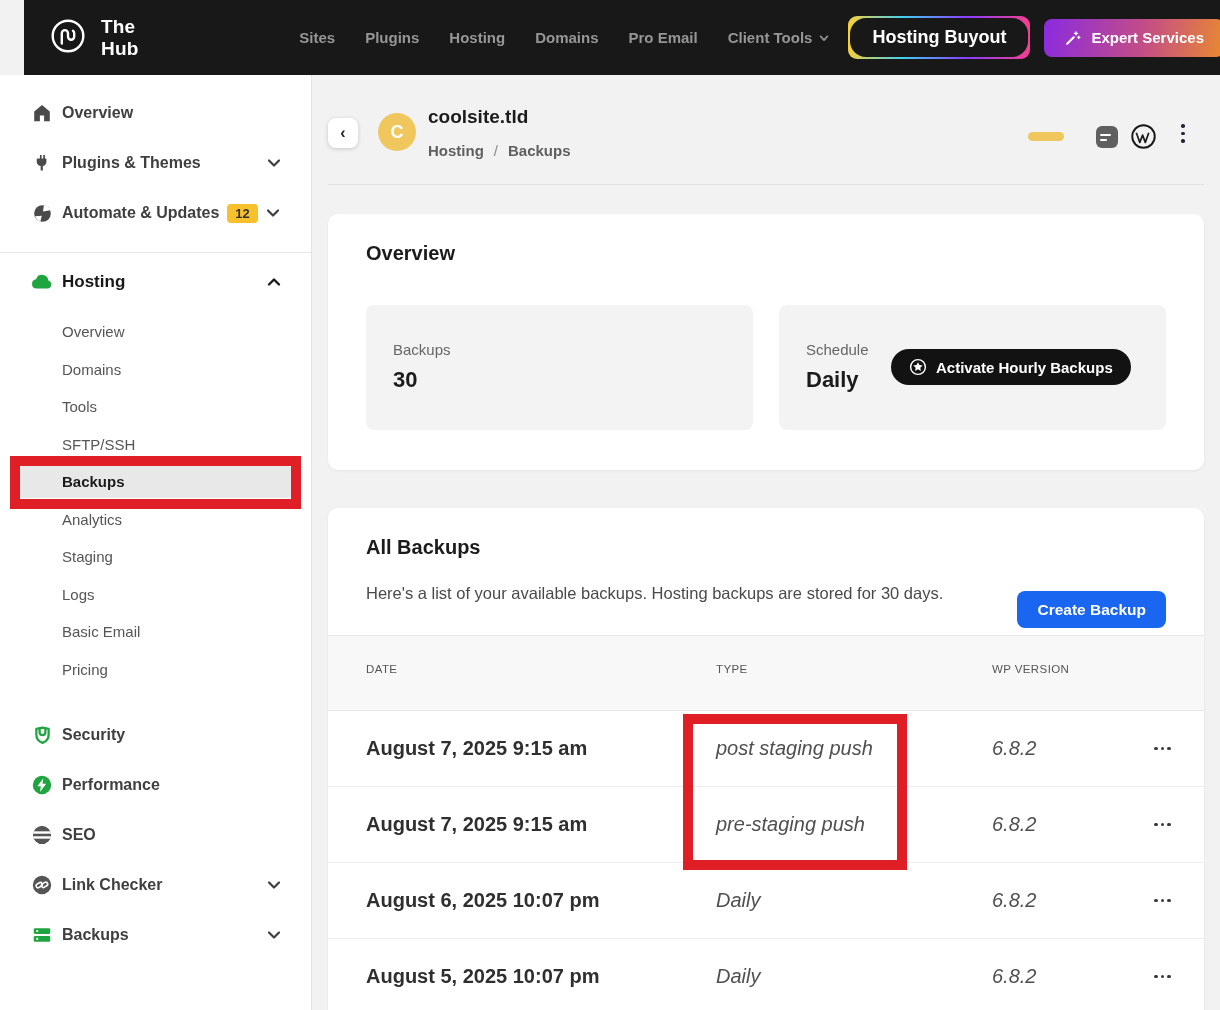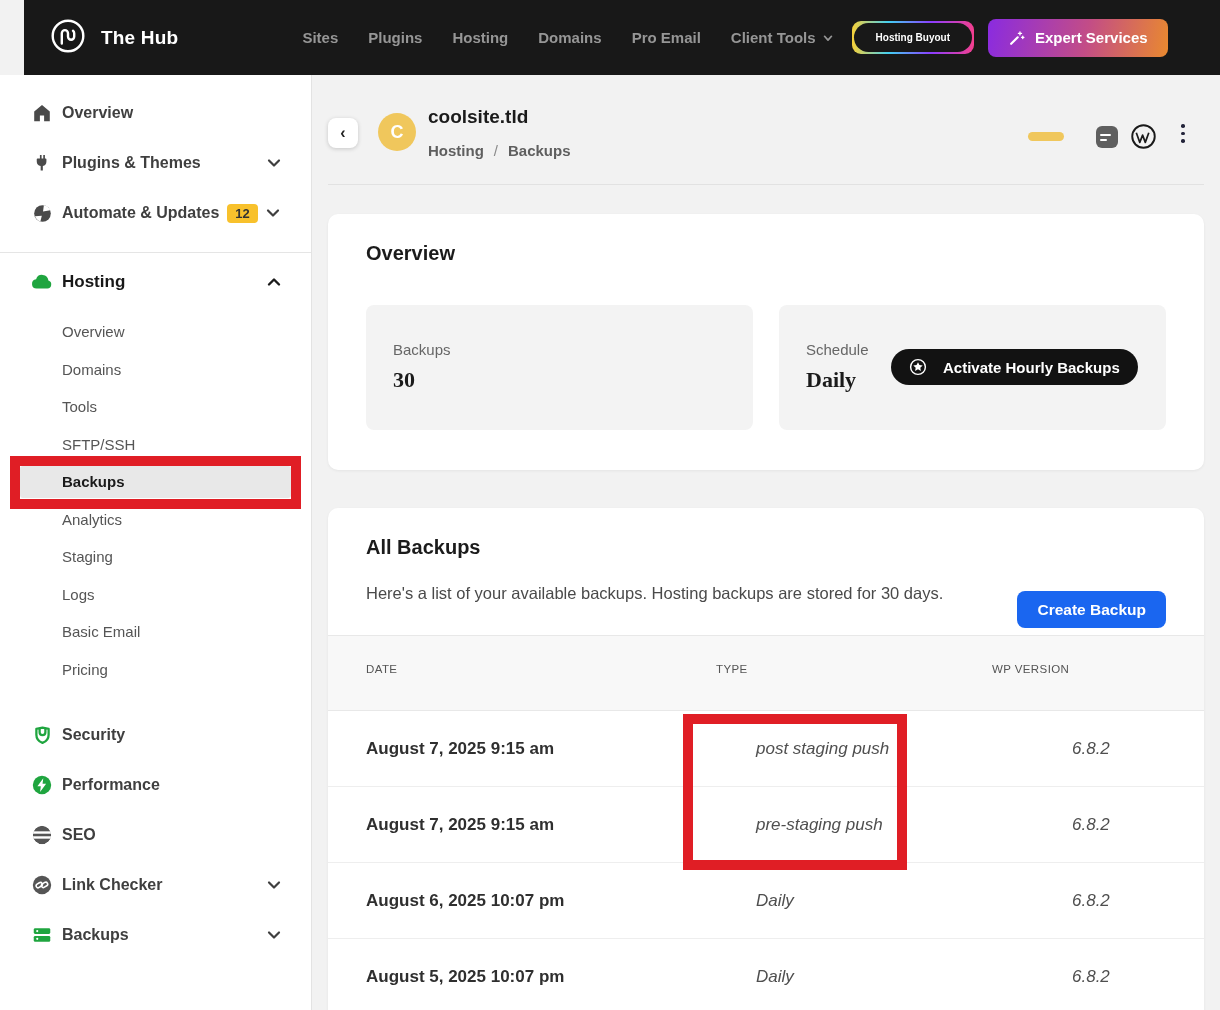--- a/index.html
+++ b/index.html
@@ -20,21 +20,21 @@
   .nav-links { display:flex; align-items:center; gap:30px; margin-left:124px; }
   .nav-link { color:#969696; font-size:15px; font-weight:700; cursor:pointer; white-space:nowrap; display:flex; align-items:center; gap:6px; }
   .nav-chev { width:12px; height:12px; display:inline-block; }
   .gradient-border-btn {
     margin-left:18px; padding:2px; border-radius:9px;
     background:linear-gradient(90deg,#F7D038,#43D0F2 30%,#8B3DFF 65%,#F43F8E 100%);
     cursor:pointer;
   }
   .gradient-border-btn .inner {
     background:#181818; border-radius:16px; padding:9px 22px;
-    color:#fff; font-size:10px; font-weight:700; white-space:nowrap;
+    color:#fff; font-size:18px; font-weight:700; white-space:nowrap;
   }
   .expert-btn {
     margin-left:14px; border:none; cursor:pointer;
     background:linear-gradient(100deg,#8A2BE0 0%,#C34D86 55%,#E9892F 100%);
     color:#fff; font-size:15px; font-weight:700;
     border-radius:8px; padding:10px 20px; display:flex; align-items:center; gap:9px; white-space:nowrap;
     font-family:"Liberation Sans", sans-serif;
   }
   
   .sidebar {
@@ -97,46 +97,45 @@
   .kebab-v { position:absolute; left:1179px; top:124px; width:8px; cursor:pointer; display:flex; flex-direction:column; gap:4px; align-items:center; }
   .kebab-v i { width:3.5px; height:3.5px; border-radius:50%; background:#23243A; display:block; }
   .header-divider { position:absolute; left:328px; top:184px; width:876px; height:1px; background:#E2E2E2; }
   
   .card { position:absolute; left:328px; width:876px; background:#fff; border-radius:10px; box-shadow:0 1px 3px rgba(0,0,0,.06); }
   .card-overview { top:214px; height:256px; padding:28px 38px; }
   .card-title { font-size:20px; font-weight:700; color:#1B1B1B; }
   .stat-row { display:flex; gap:26px; margin-top:40px; }
   .stat-box { width:387px; height:125px; background:#F3F3F3; border-radius:8px; padding:36px 0 0 27px; position:relative; }
   .stat-label { font-size:15px; color:#666; }
-  .stat-value { font-size:22px; font-weight:700; color:#1B1B1B; margin-top:9px;font-family:Liberation Serif, serif; }
+  .stat-value { font-size:22px; font-weight:700; color:#1B1B1B; margin-top:9px; }
   .activate-btn {
     position:absolute; left:112px; top:44px; height:36px; padding:0 18px;
     background:#121212; color:#fff; border:none; border-radius:18px;
-    font-size:15px; font-weight:700; display:flex; align-items:center; gap:16px; cursor:pointer;
+    font-size:15px; font-weight:700; display:flex; align-items:center; gap:9px; cursor:pointer;
     font-family:"Liberation Sans", sans-serif; white-space:nowrap;
   }
   .card-backups { top:508px; height:580px; padding-top:28px; }
   .backups-head { padding:0 38px; position:relative; }
   .card-desc { margin-top:18px; font-size:16.5px; color:#4A4A4A; width:590px; line-height:32px; }
   .create-btn {
     position:absolute; right:38px; top:55px; height:37px; padding:0 20px;
     background:#1A66F0; color:#fff; border:none; border-radius:8px;
     font-size:15.5px; font-weight:700; cursor:pointer; font-family:"Liberation Sans", sans-serif;
   }
   .table { margin-top:26px; }
   .t-head {
     height:76px; background:#F8F8F8; border-top:1px solid #E8E8E8; border-bottom:1px solid #E8E8E8;
     display:grid; grid-template-columns:350px 276px 160px 1fr; align-items:center; padding:0 44px 8px 38px;
     font-size:11.5px; font-weight:400; letter-spacing:.4px; color:#555;
   }
   .t-row {
     height:76px; border-bottom:1px solid #EEEEEE;
     display:grid; grid-template-columns:350px 276px 160px 1fr; align-items:center; padding:0 44px 0 38px;
-    font-size:17px;
-    gap:40px;
+    font-size:20px;
   }
   .t-date { color:#2F2F2F; font-weight:700; }
   .t-type, .t-ver { color:#4F4F4F;font-style:italic; }
   .row-kebab { justify-self:end; display:flex; gap:3px; cursor:pointer; padding:6px 2px; background:none; border:none; }
   .row-kebab i { width:3.6px; height:3.6px; border-radius:50%; background:#3A3A3A; display:block; }
 </style>
 </head>
 <body>
 
 <header class="navbar">

